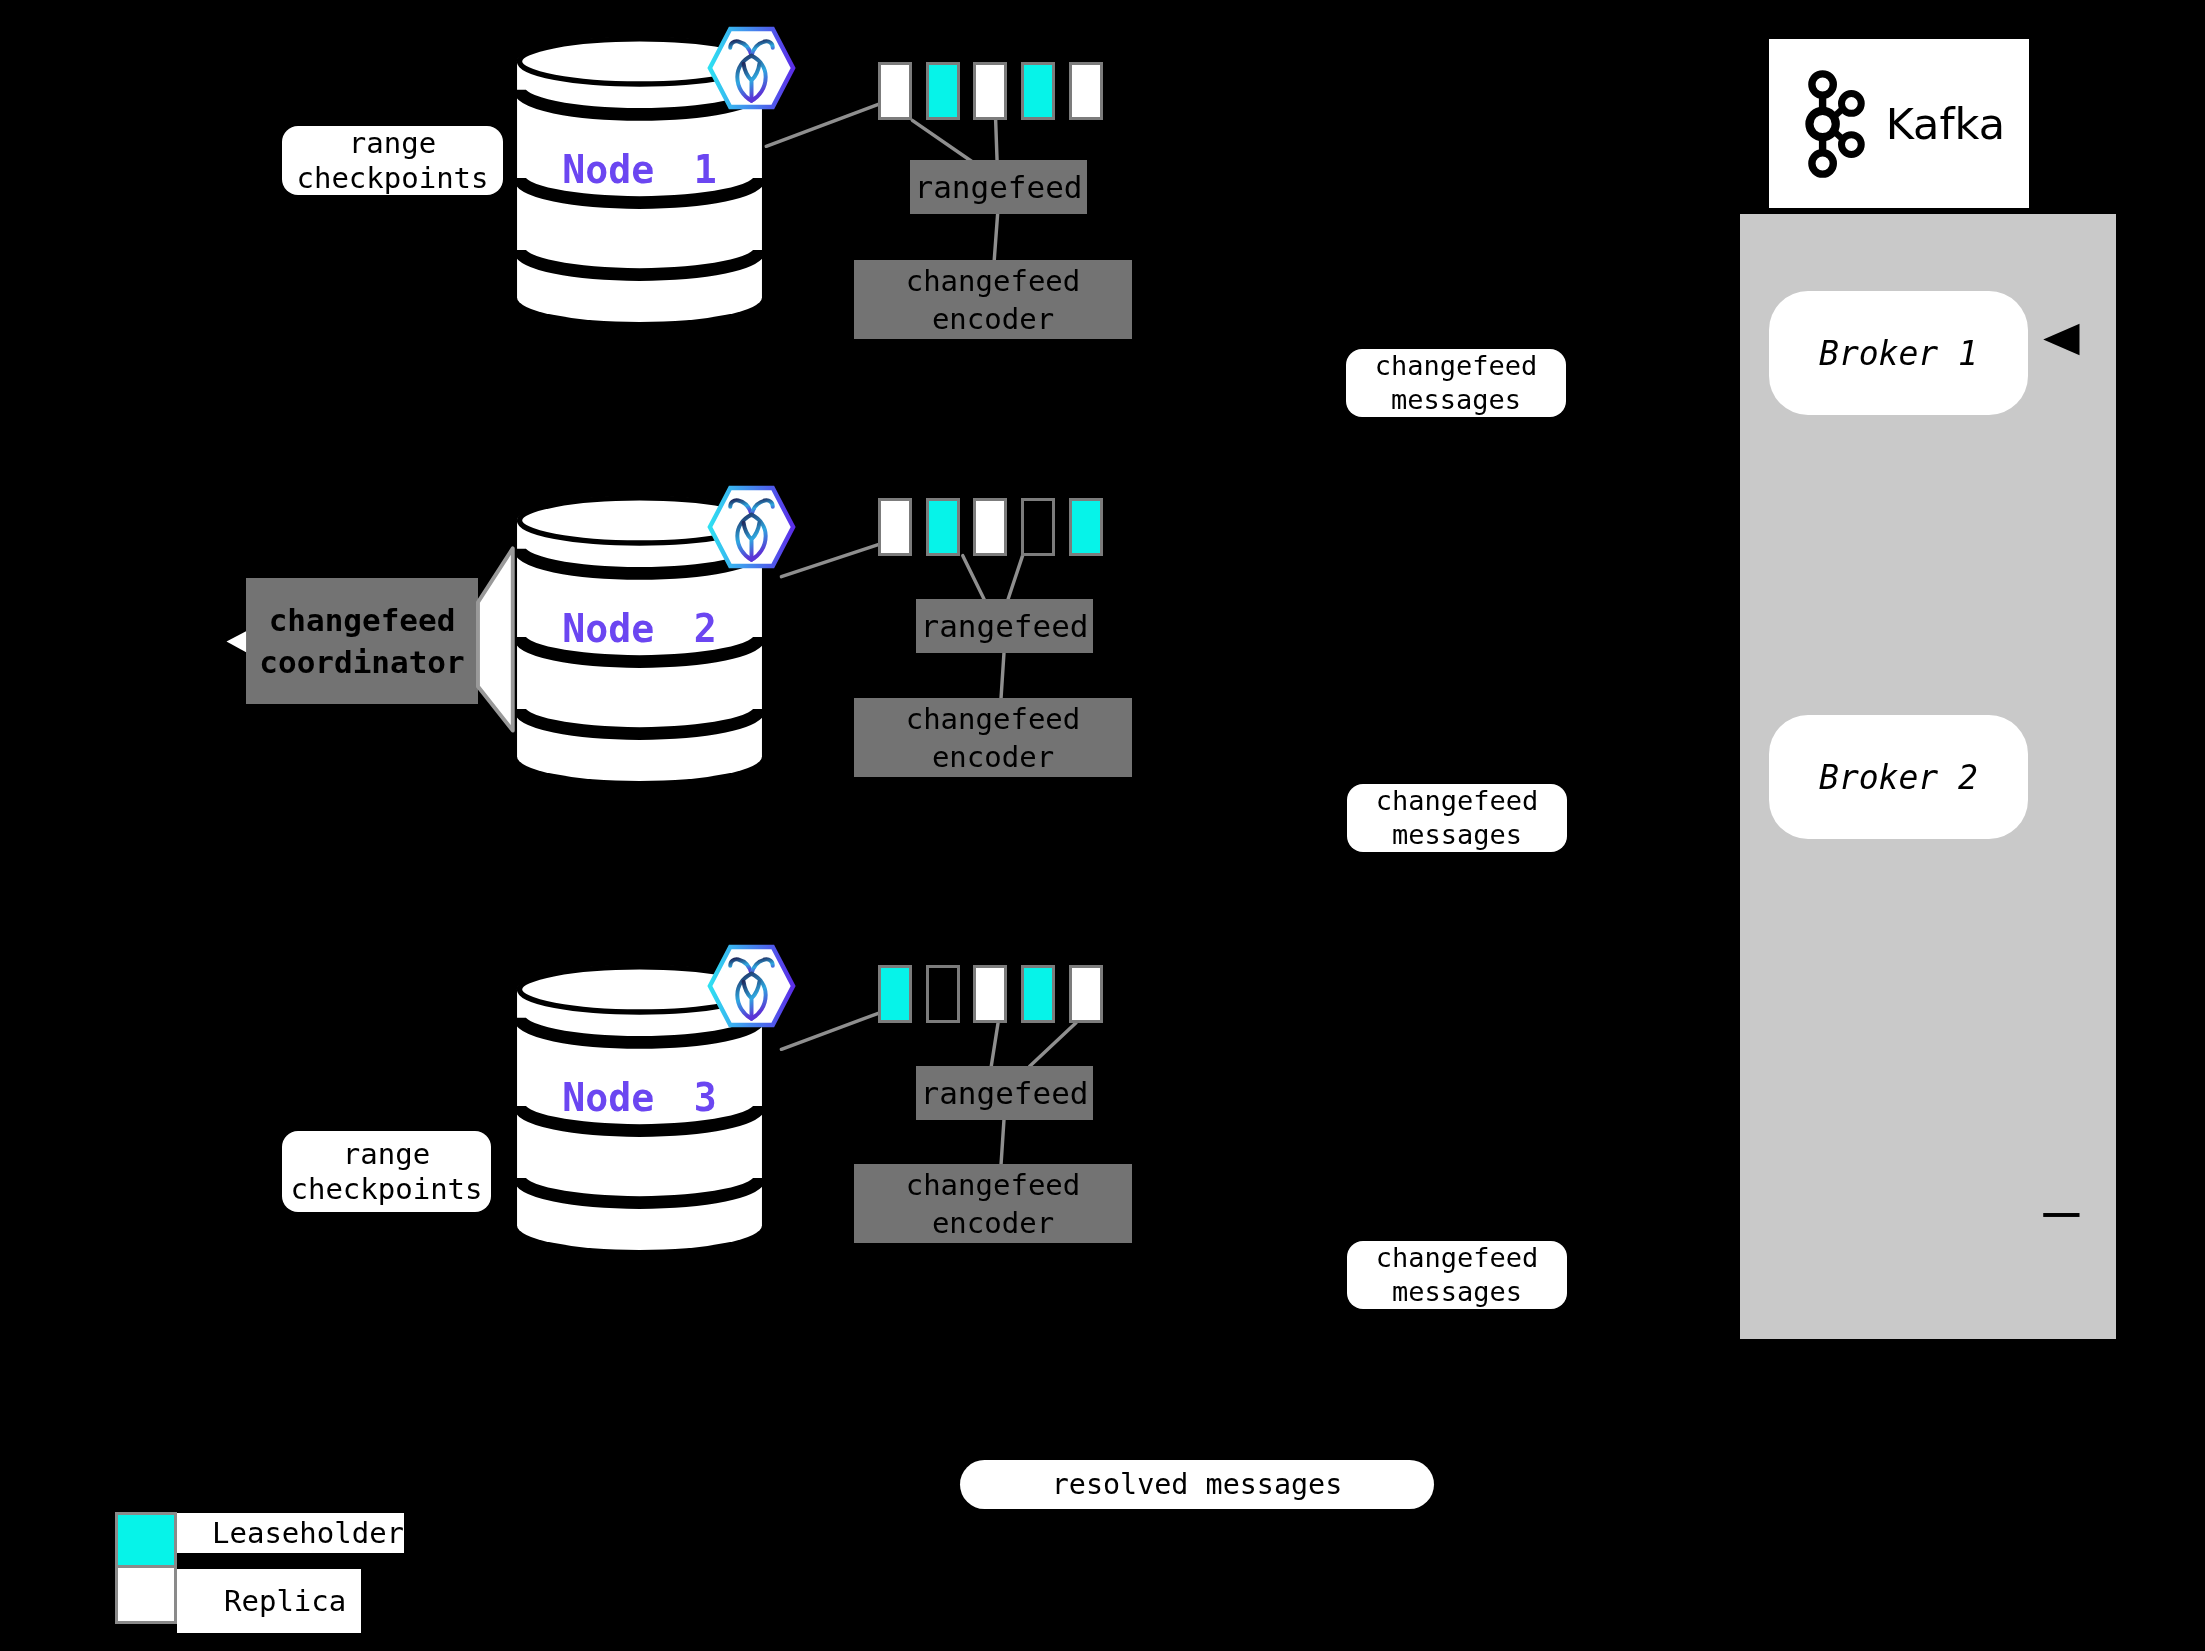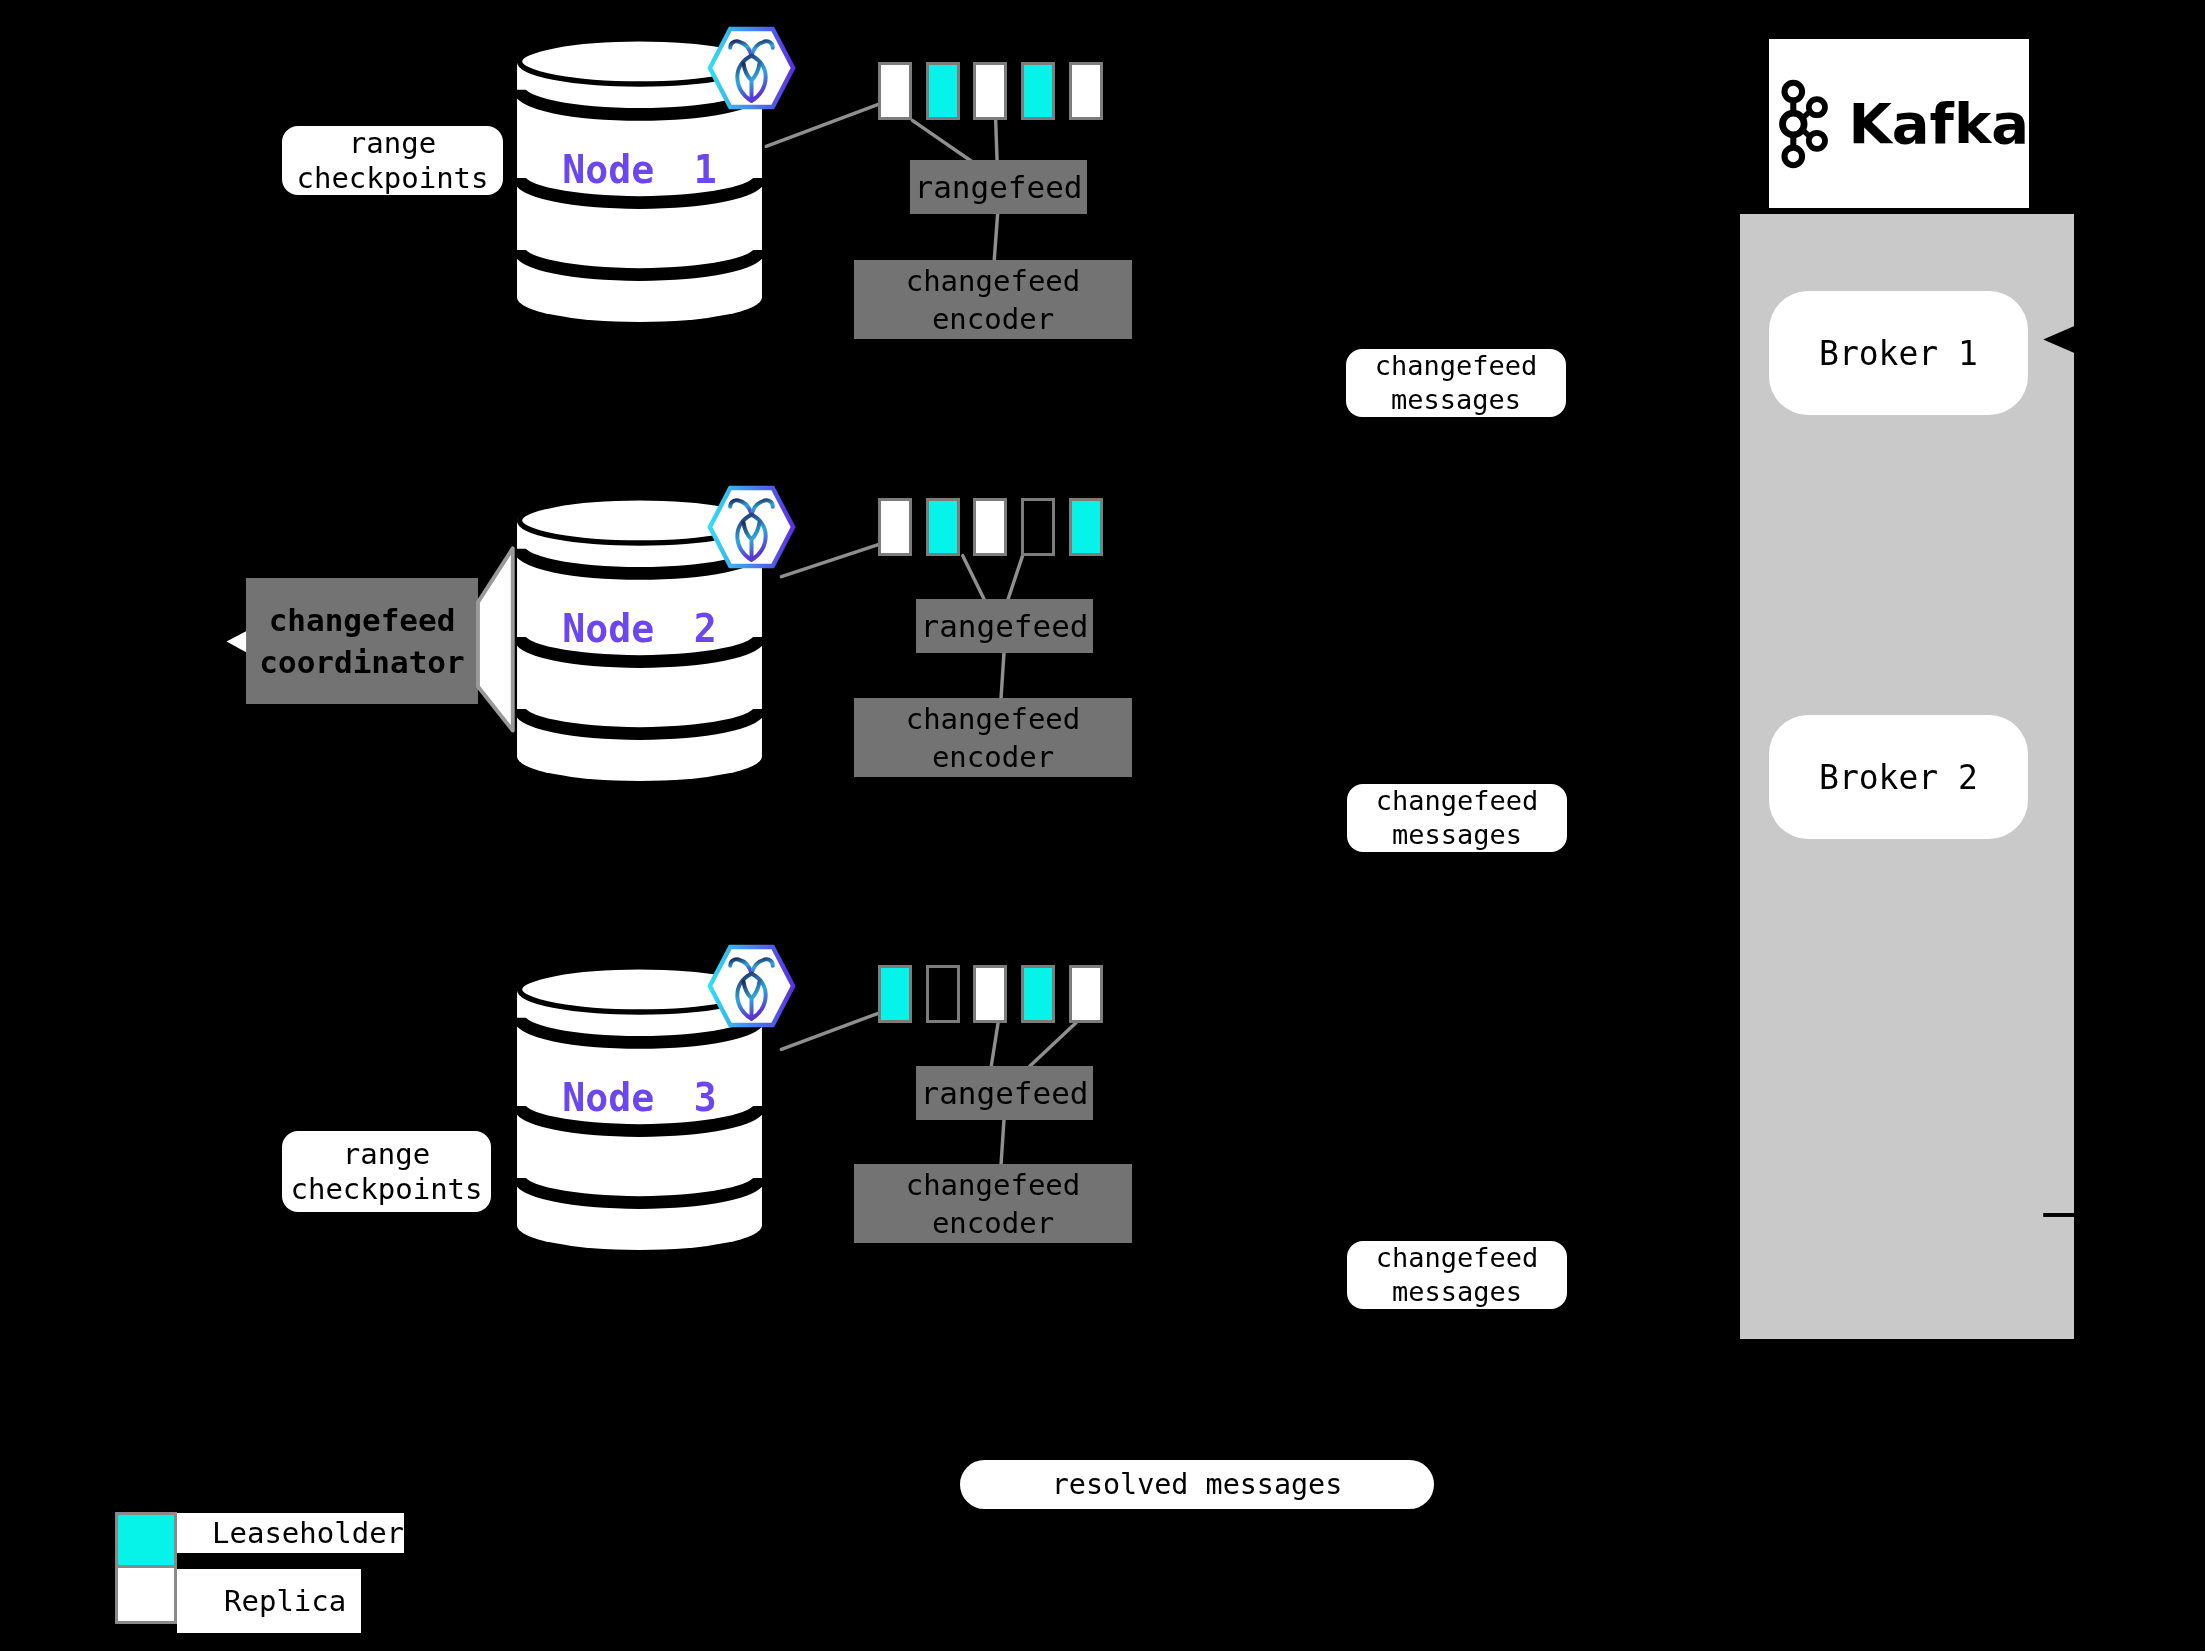--- a/index.html
+++ b/index.html
@@ -13,21 +13,21 @@
   .graybox{background:#737373;color:#000;display:flex;align-items:center;justify-content:center;text-align:center;}
   .preline{white-space:pre-line;}
   .sqrow{display:flex;}
   .sq{width:34px;height:58px;border:3.4px solid #7c7c7c;box-sizing:border-box;}
   .sq + .sq{margin-left:13.7px;}
   .sq.replica{background:#ffffff;}
   .sq.leaseholder{background:#06f3e9;}
   .sq.empty{background:transparent;}
   .node-label-svg{font-family:"DejaVu Sans Mono","Liberation Mono",monospace;font-weight:bold;}
   .kafka-box{background:#fff;display:flex;align-items:center;justify-content:center;gap:12.7px;}
-  .kafka-word{font-family:"DejaVu Sans","Liberation Sans",sans-serif;font-weight:bold;font-size:56px;color:#000;margin-left:6px;}
+  .kafka-word{font-family:"DejaVu Sans","Liberation Sans",sans-serif;font-weight:normal;font-size:43px;color:#000;margin-left:6px;}
   .container-gray{background:#c9c9c9;}
   .broker{position:absolute;left:29px;width:259px;height:124px;border-radius:39px;background:#fff;
           display:flex;align-items:center;justify-content:center;font-size:33px;color:#000;}
   .pill{border-radius:25.5px;}
   .legend-sq{border:3.9px solid #8a8a8a;}
   .legend-label{background:#fff;color:#000;display:flex;align-items:center;font-size:29px;}
 </style>
 </head>
 <body>
 
@@ -179,21 +179,21 @@
         <circle cx="71" cy="95" r="12" stroke-width="8.5"></circle>
         <line x1="36" y1="35" x2="36" y2="54" stroke-width="9"></line>
         <line x1="36" y1="86" x2="36" y2="105" stroke-width="9"></line>
         <line x1="49" y1="62" x2="61" y2="51" stroke-width="8"></line>
         <line x1="49" y1="78" x2="61" y2="89" stroke-width="8"></line>
       </g>
     </svg>
     <div class="kafka-word">Kafka</div>
   </div>
 
-  <div class="abs container-gray" style="left:1740px;top:214px;width:334px;height:1125px;z-index:2;">
+  <div class="abs container-gray" style="left:1740px;top:214px;width:376px;height:1125px;z-index:2;font-style:italic;">
     <div class="broker" style="top:77px;">Broker 1</div>
     <div class="broker" style="top:501px;">Broker 2</div>
   </div>
 
   <div class="abs z2 whitebox pill" style="left:960px;top:1460px;width:474px;height:49px;font-size:28.4px;">resolved messages</div>
 
   <div class="abs z2 legend-sq" style="left:115px;top:1512px;width:62px;height:58px;background:#06f3e9;"></div>
   <div class="abs z2 legend-sq" style="left:115px;top:1565px;width:62px;height:59px;background:#ffffff;"></div>
   <div class="abs z2 legend-label" style="left:177px;top:1513px;width:227px;height:40px;padding-left:35px;">Leaseholder</div>
   <div class="abs z2 legend-label" style="left:177px;top:1569px;width:184px;height:64px;padding-left:47px;">Replica</div>

